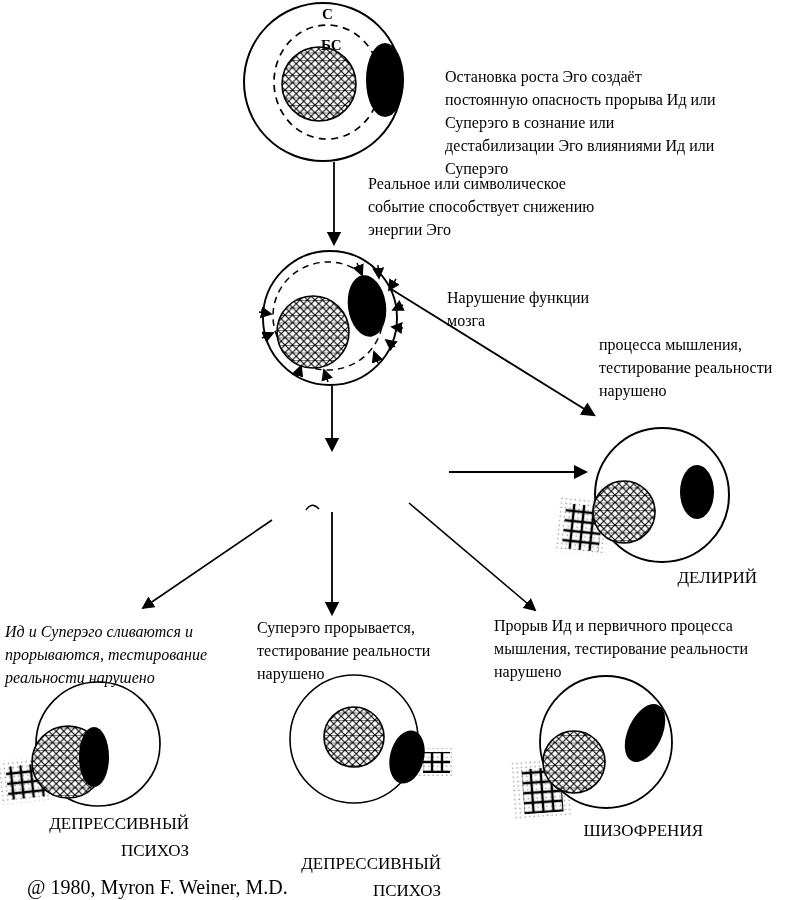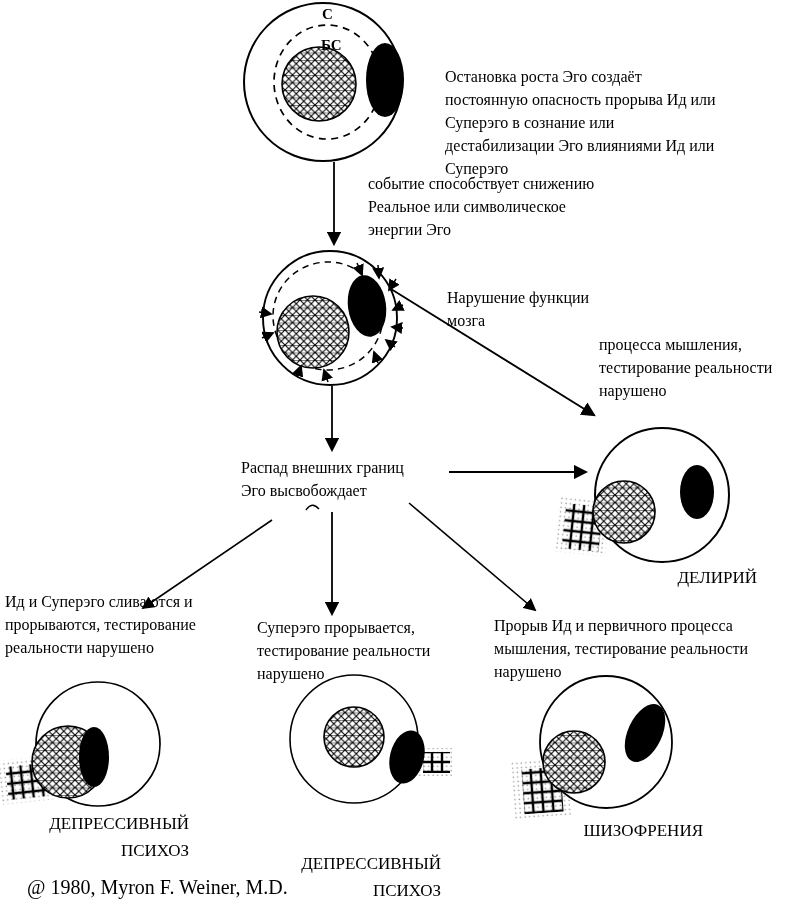--- a/index.html
+++ b/index.html
@@ -112,43 +112,39 @@
 
   <div class="note" style="left:445px;top:26px;margin-top:39px;">
     <div>Остановка роста Эго создаёт</div>
     <div>постоянную опасность прорыва Ид или</div>
     <div>Суперэго в сознание или</div>
     <div>дестабилизации Эго влияниями Ид или</div>
     <div>Суперэго</div>
   </div>
 
   <div class="note" style="left:368px;top:172px;">
+    <div>Реальное или символическое</div>
     <div>событие способствует снижению</div>
-    <div>Реальное или символическое</div>
     <div>энергии Эго</div>
   </div>
 
   <div class="note" style="left:447px;top:286px;">
     <div>Нарушение функции</div>
     <div>мозга</div>
   </div>
 
 
-  <div class="note" style="left:241px;top:456px;">
-    <div>Распад внешних границ</div>
-    <div>Эго высвобождает</div>
-  </div>
 
   <div class="note" style="left:599px;top:333px;">
     <div>процесса мышления,</div>
     <div>тестирование реальности</div>
     <div>нарушено</div>
   </div>
 
-  <div class="note" style="left:5px;top:590px;">
+  <div class="note" style="left:5px;top:620px;font-style:italic;">
     <div>Ид и Суперэго сливаются и</div>
     <div>прорываются, тестирование</div>
     <div>реальности нарушено</div>
   </div>
 
   <div class="note" style="left:257px;top:616px;">
     <div>Суперэго прорывается,</div>
     <div>тестирование реальности</div>
     <div>нарушено</div>
   </div>

